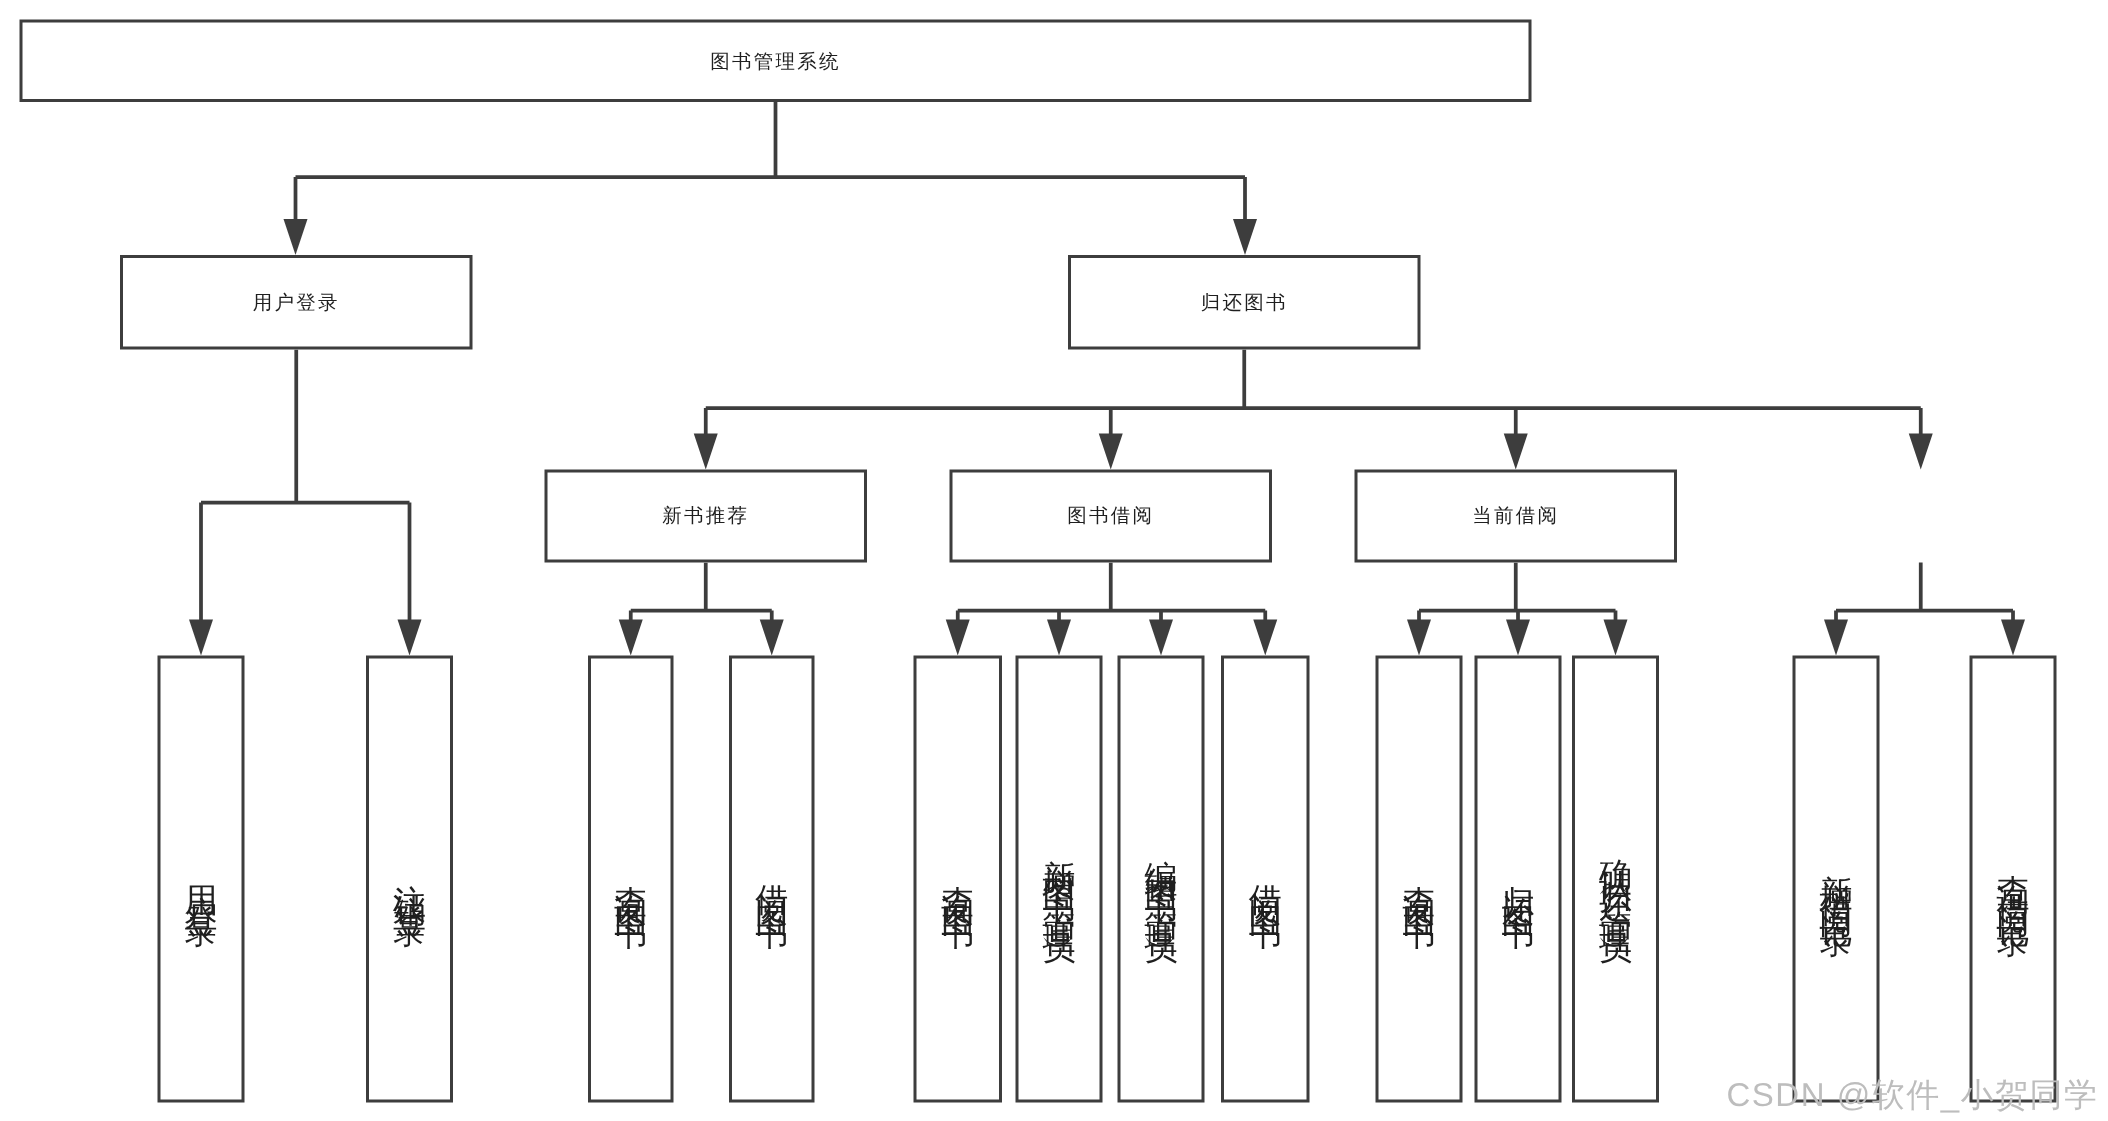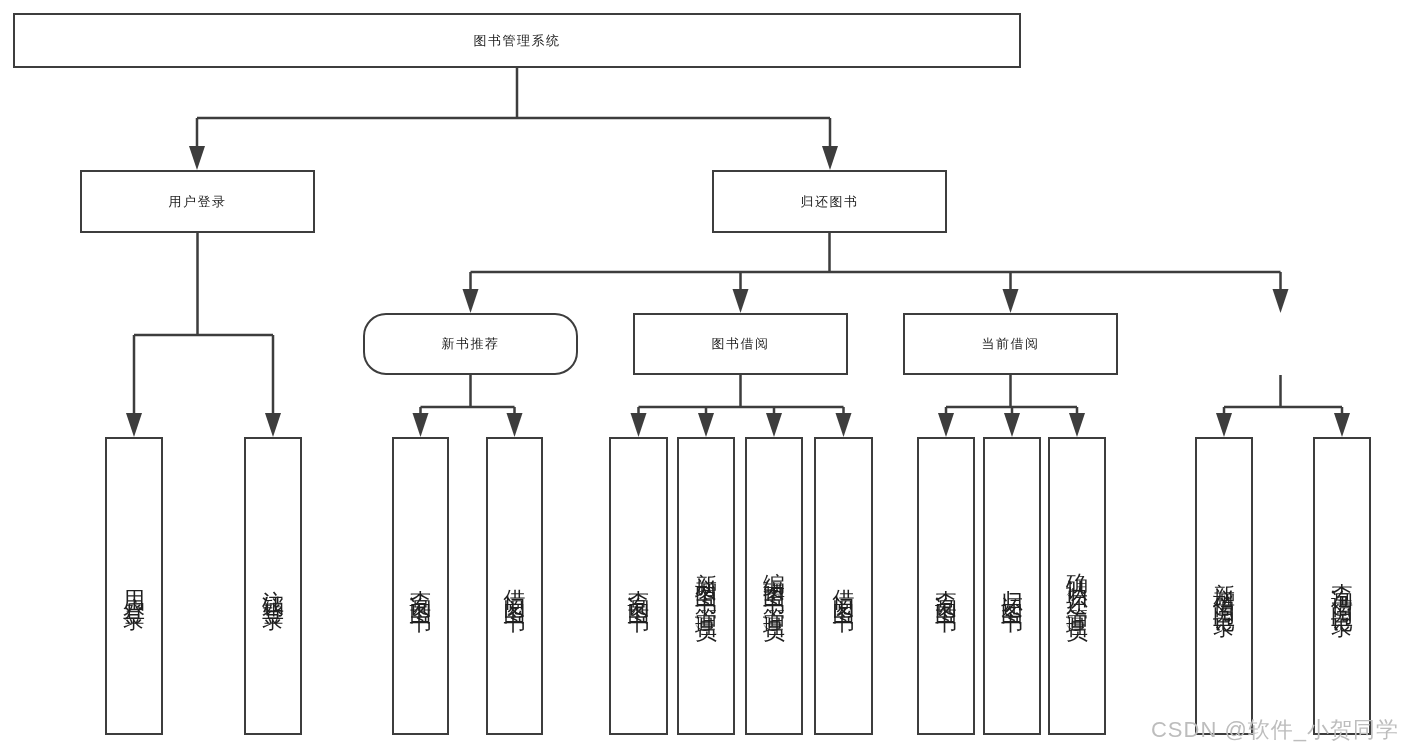--- a/index.html
+++ b/index.html
@@ -87,21 +87,21 @@
     <span class="hlabel">图书管理系统</span>
   </div>
 
   <div class="node" style="left:80px;top:170px;width:235px;height:63px;">
     <span class="hlabel">用户登录</span>
   </div>
   <div class="node" style="left:712px;top:170px;width:235px;height:63px;">
     <span class="hlabel">归还图书</span>
   </div>
 
-  <div class="node" style="left:363px;top:313px;width:215px;height:62px;border-radius:23px;">
+  <div class="node" style="left:363px;top:313px;width:215px;height:62px;">
     <span class="hlabel">新书推荐</span>
   </div>
   <div class="node" style="left:903px;top:313px;width:215px;height:62px;">
     <span class="hlabel">当前借阅</span>
   </div>
   <div class="node" style="left:633px;top:313px;width:215px;height:62px;">
     <span class="hlabel">图书借阅</span>
   </div>
 
   <div class="node" style="left:105px;top:437px;width:58px;height:298px;">

